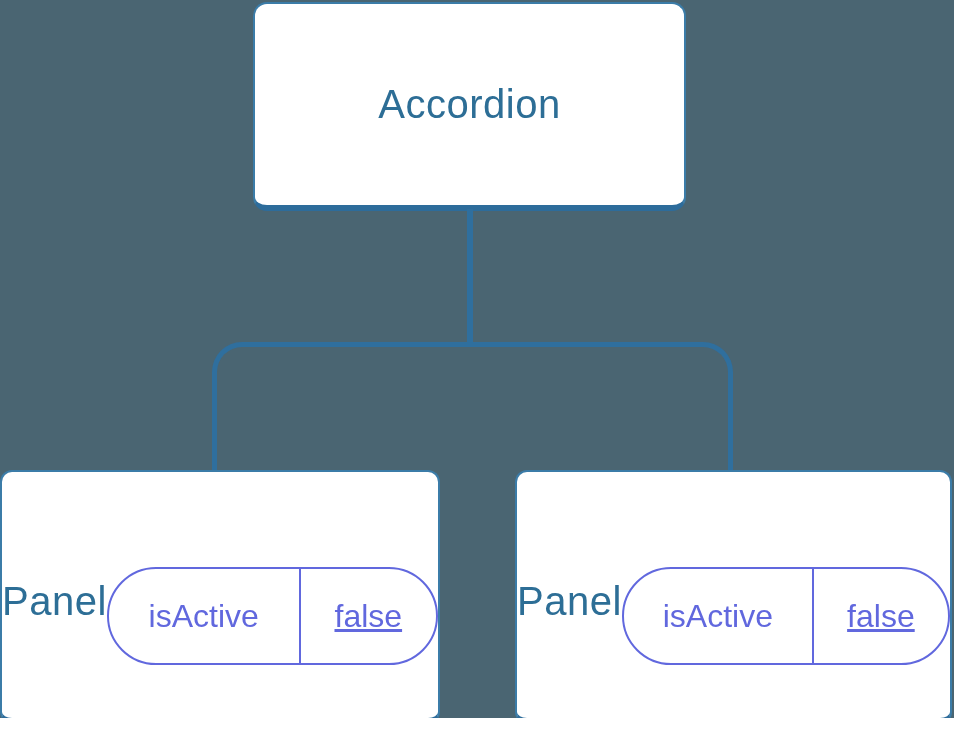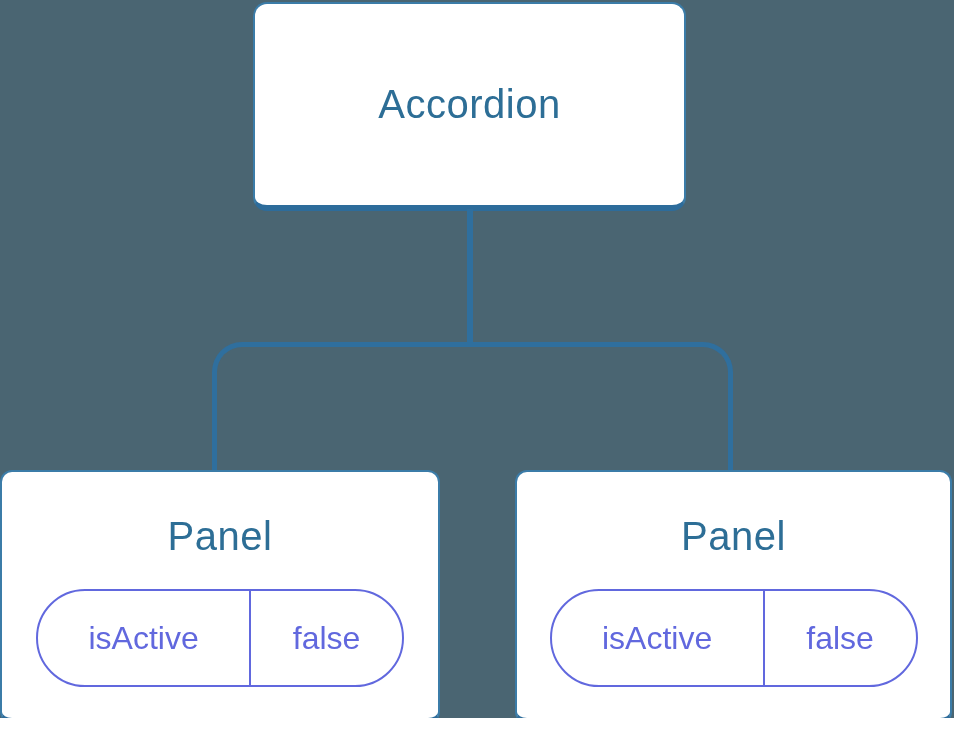--- a/index.html
+++ b/index.html
@@ -64,21 +64,21 @@
     border-right: 5px solid var(--connector, #2F6F9E);
     border-bottom: none;
     border-radius: 30px 30px 0 0;
   }
 
   .panel-node {
     top: 470px;
     width: 440px;
     height: 254px;
     display: flex;
-    flex-direction: column;
+    flex-direction: row;
     align-items: center;
     padding-top: 42px;
     border-radius: 12px;
   }
   #panel-node-left  { left: 0px; }
   #panel-node-right { left: 515px; width: 437px; }
 
   .panel-node .node-title {
     margin-bottom: 30px;
   }
@@ -101,20 +101,21 @@
     display: flex;
     align-items: center;
     justify-content: center;
     border-right: 2.5px solid var(--state, #6168DE);
   }
   .state-value {
     flex: 1 1 auto;
     display: flex;
     align-items: center;
     justify-content: center;
+    text-decoration: underline;
   }
 </style>
 </head>
 <body>
 
 <div id="stage" style="--bg: #4A6572; --connector: #2F6F9E; --node-bg: #FFFFFF; --node-border: #3B7CA8; --node-border-bottom: #2D6C9B; --node-text: #2D6E96; --state: #6168DE;">
 
   <div class="node" id="accordion-node">
     <div class="node-title">Accordion</div>
   </div>

